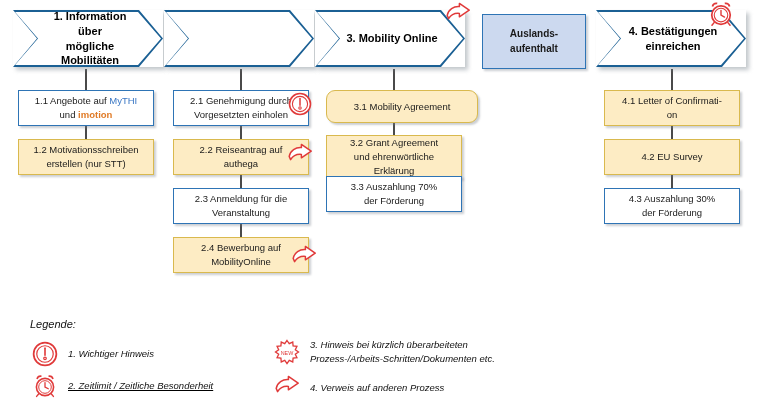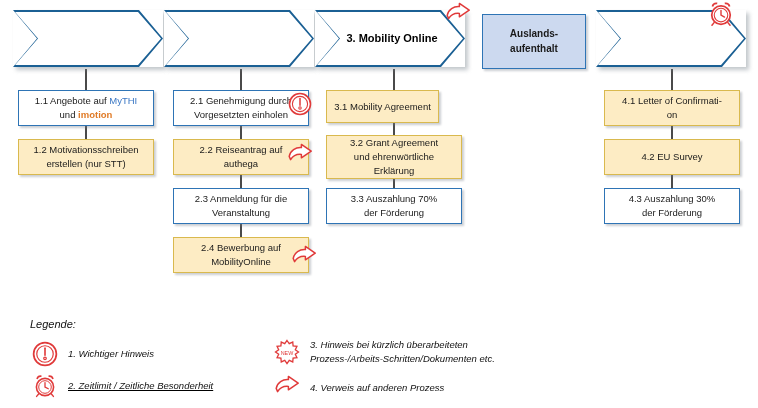--- a/index.html
+++ b/index.html
@@ -102,56 +102,58 @@
       </div>
       <div class="stepbox cream" style="left: 173px; top: 139px; width: 136px; height: 36px;">
         <span class="txt">2.2 Reiseantrag auf<br>authega</span>
       </div>
       <div class="stepbox blue" style="left: 173px; top: 188px; width: 136px; height: 36px;">
         <span class="txt">2.3 Anmeldung für die<br>Veranstaltung</span>
       </div>
       <div class="stepbox cream" style="left: 173px; top: 237px; width: 136px; height: 36px;">
         <span class="txt">2.4 Bewerbung auf<br>MobilityOnline</span>
       </div>
-      <div class="stepbox cream" style="left: 326px; top: 90px; width: 113px; height: 33px;">
+      <div class="stepbox cream" style="left: 326px; top: 90px; width: 152px; height: 33px; border-radius: 9px;">
         <span class="txt">3.1 Mobility Agreement</span>
       </div>
       <div class="stepbox cream" style="left: 326px; top: 135px; width: 136px; height: 44px;">
         <span class="txt">3.2 Grant Agreement<br>und ehrenwörtliche<br>Erklärung</span>
       </div>
-      <div class="stepbox blue" style="left: 326px; top: 188px; width: 136px; height: 36px;">
+      <div class="stepbox blue" style="left: 326px; top: 176px; width: 136px; height: 36px;">
         <span class="txt">3.3 Auszahlung 70%<br>der Förderung</span>
       </div>
       <div class="stepbox cream" style="left: 604px; top: 90px; width: 136px; height: 36px;">
         <span class="txt">4.1 Letter of Confirmati-<br>on</span>
       </div>
       <div class="stepbox cream" style="left: 604px; top: 139px; width: 136px; height: 36px;">
         <span class="txt">4.2 EU Survey</span>
       </div>
       <div class="stepbox blue" style="left: 604px; top: 188px; width: 136px; height: 36px;">
         <span class="txt">4.3 Auszahlung 30%<br>der Förderung</span>
       </div>
     </div>
   <div id="layer-phases">
       <div class="chevron" style="left: 13px; top: 10px; width: 150px; height: 57px;">
         <div class="chev-bg"></div>
         <div class="chev-fg"></div>
+        <div class="chev-label">1. Information über<br>mögliche Mobilitäten</div>
       </div>
       <div class="chevron" style="left: 164px; top: 10px; width: 150px; height: 57px;">
         <div class="chev-bg"></div>
         <div class="chev-fg"></div>
       </div>
       <div class="chevron" style="left: 315px; top: 10px; width: 150px; height: 57px;">
         <div class="chev-bg"></div>
         <div class="chev-fg"></div>
         <div class="chev-label">3. Mobility Online</div>
       </div>
       <div class="chevron" style="left: 596px; top: 10px; width: 150px; height: 57px;">
         <div class="chev-bg"></div>
         <div class="chev-fg"></div>
+        <div class="chev-label">4. Bestätigungen<br>einreichen</div>
       </div>
       <div class="stepbox lblue" style="left: 482px; top: 14px; width: 104px; height: 55px;">
         <span class="txt">Auslands-<br>aufenthalt</span>
       </div>
     </div>
   <div id="layer-icons">
       <div class="icon" style="left: 288px; top: 92px;"><span style="display: inline-block; width: 24px; height: 24px;"><svg viewBox="0 0 24 24" width="24" height="24">
       <circle cx="12" cy="12" r="10.5" fill="#fff" stroke="#e03a3a" stroke-width="1.6"></circle>
       <circle cx="12" cy="12" r="7.6" fill="none" stroke="#e03a3a" stroke-width="1.1"></circle>
       <path d="M12 6.6 L12 13.2" stroke="#e03a3a" stroke-width="1.5" stroke-linecap="round"></path>

